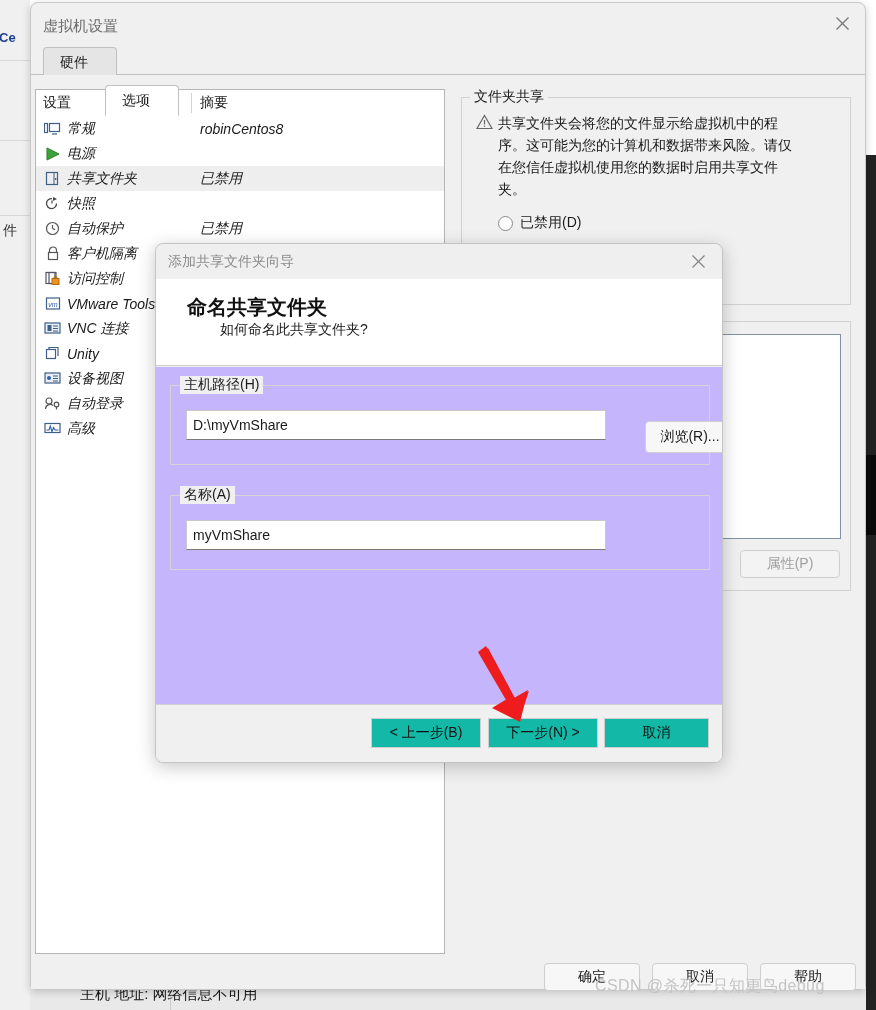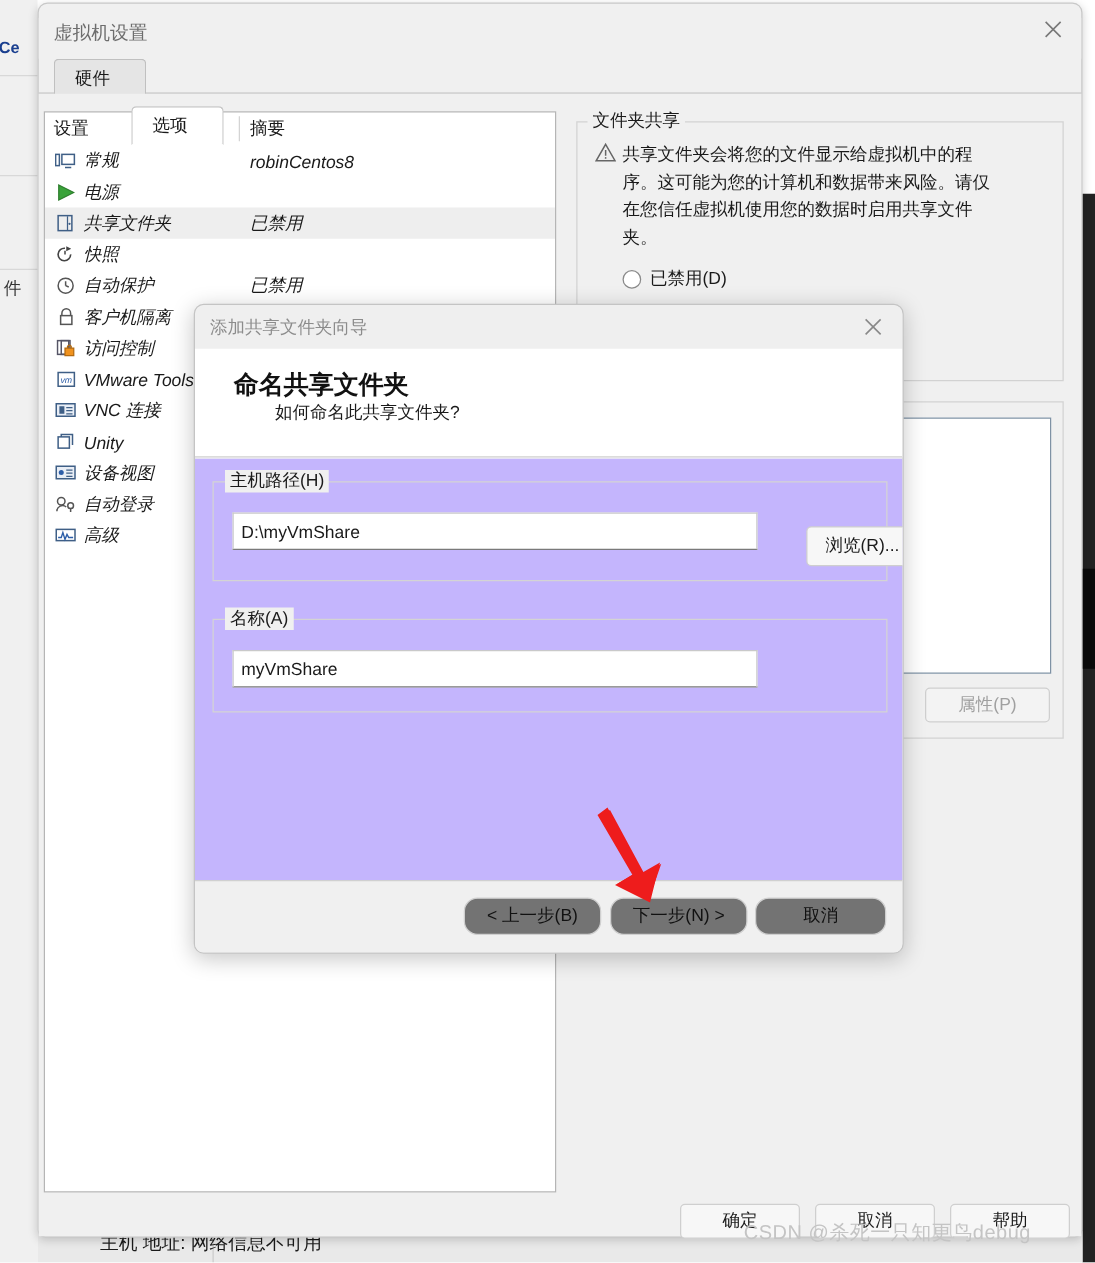--- a/index.html
+++ b/index.html
@@ -286,23 +286,23 @@
     display: flex; align-items: center;
     font-family: "Liberation Sans", sans-serif;
   }
   .wiz-footer {
     position: absolute; left: 0; bottom: 0; width: 100%; height: 58px;
     border-top: 1px solid #d0d0d0;
     background: #f0f0f0;
   }
   .wiz-btn {
     position: absolute; height: 30px; top: 13px;
-    background: #737373;
+    background: #14b8a6;
     border: 1px solid #cfcfcf;
-    border-radius: 11px;
+    border-radius: 0;
     font-size: 14px; color: #111;
     display: flex; align-items: center; justify-content: center;
     cursor: pointer;
   }
 
   
   .arrow-anno {
     position: absolute; left: 470px; top: 628px;
     width: 110px; height: 120px;
     pointer-events: none;

